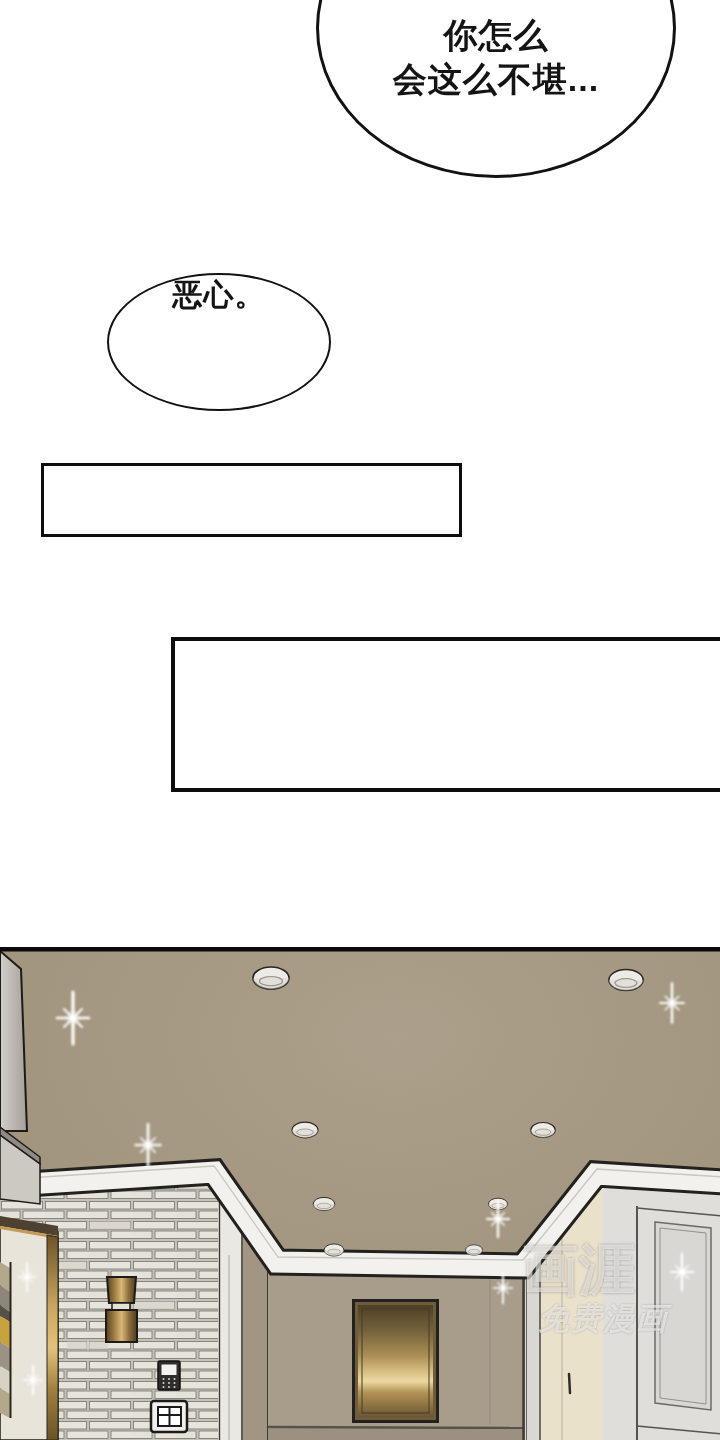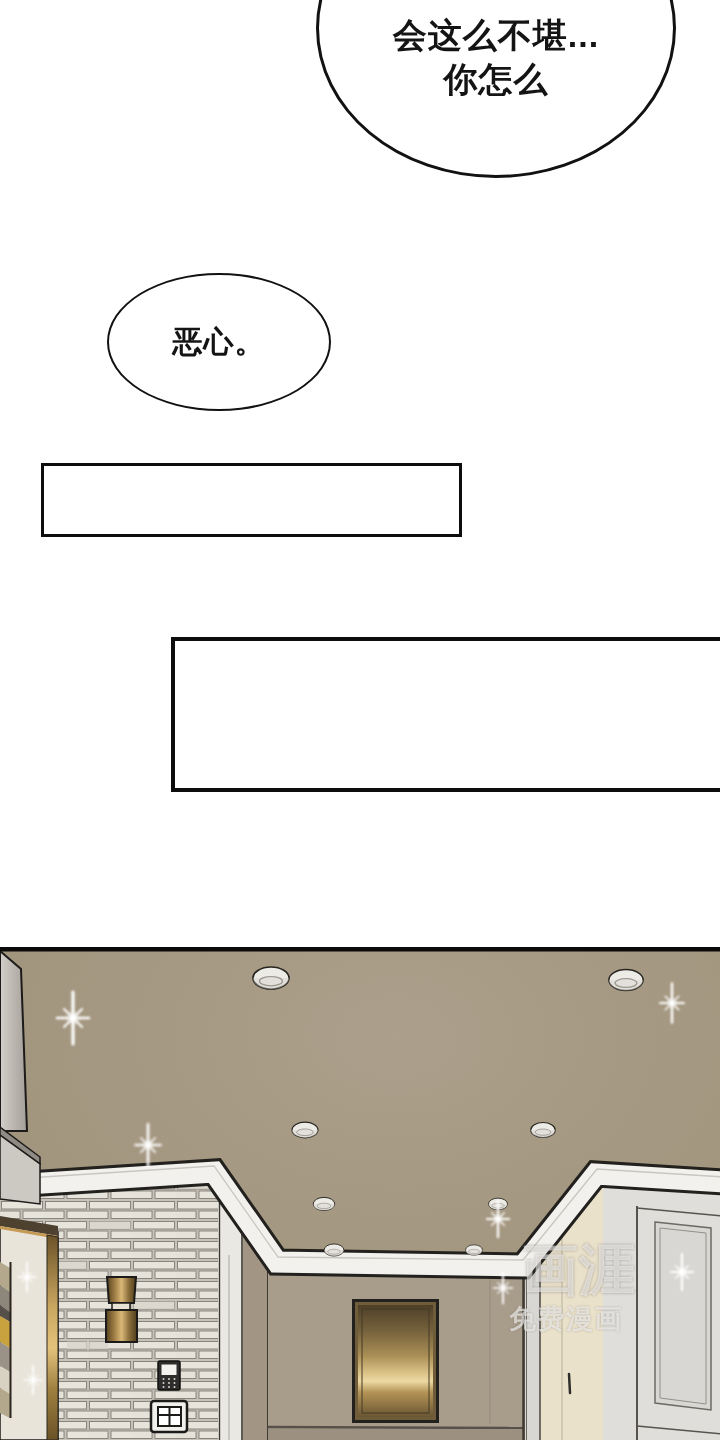--- a/index.html
+++ b/index.html
@@ -11,35 +11,36 @@
   .bubble{
     position:absolute; background:#ffffff; border:3px solid #121212; border-radius:50%;
     box-sizing:border-box;
   }
   .bubble-top{left:316px; top:-122px; width:360px; height:300px;}
   .bubble-top .bt-text{
     position:absolute; left:0; right:0; top:132px; text-align:center;
     font-size:34px; line-height:44px; font-weight:700; color:#141414; letter-spacing:1px;
   }
   .bubble-small{left:107px; top:273px; width:224px; height:138px; border-width:2.5px;
-    display:flex; align-items:center; justify-content:center;}
+    display:flex; justify-content:center;}
   .bubble-small .bs-text{font-size:30px; font-weight:700; color:#141414; letter-spacing:1px;}
   .caption-box{position:absolute; background:#ffffff; box-sizing:border-box; border:3px solid #0d0d0d;}
   .box1{left:41px; top:463px; width:421px; height:74px;}
   .box2{left:171px; top:637px; width:560px; height:155px; border-width:4px;}
   .watermark{position:absolute; left:0; top:0; width:720px; height:1440px; pointer-events:none;text-align:center;}
   .wm-logo{
     position:absolute; left:522px; top:1239px; font-size:56px; line-height:62px; font-weight:800;
     color:rgba(255,255,255,0.55); letter-spacing:1px;
     text-shadow:0 0 3px rgba(80,74,64,0.45);
   }
   .wm-tagline{
-    position:absolute; left:509px; top:1303px; font-size:27px; line-height:32px; font-weight:700;
+    position:absolute; left:538px; top:1303px; font-size:31px; line-height:32px; font-weight:700;
     color:rgba(255,255,255,0.62); letter-spacing:1.5px;
     text-shadow:0 0 2px rgba(80,74,64,0.4);
+    font-style:italic;
   }
 </style>
 </head>
 <body>
 
 <div class="page">
 
   <svg class="scene-svg" viewBox="0 0 720 1440" aria-hidden="true">
     <defs>
       <radialGradient id="ceilG" cx="0.55" cy="0.18" r="0.95">
@@ -230,22 +231,22 @@
       <use href="#spark" transform="translate(682,1272) scale(0.7)"></use>
       <use href="#spark" transform="translate(27,1277) scale(0.55)"></use>
       <use href="#spark" transform="translate(33,1380) scale(0.55)"></use>
     </g>
 
     <rect x="0" y="947" width="720" height="4.5" fill="#0a0a0a"></rect>
   </svg>
 
   <div class="bubble bubble-top">
     <div class="bt-text">
+      <div>你怎么</div>
       <div>会这么不堪...</div>
-      <div>你怎么</div>
     </div>
   </div>
 
   <div class="bubble bubble-small">
     <div class="bs-text">恶心。</div>
   </div>
 
   <div class="caption-box box1"></div>
   <div class="caption-box box2"></div>
 

